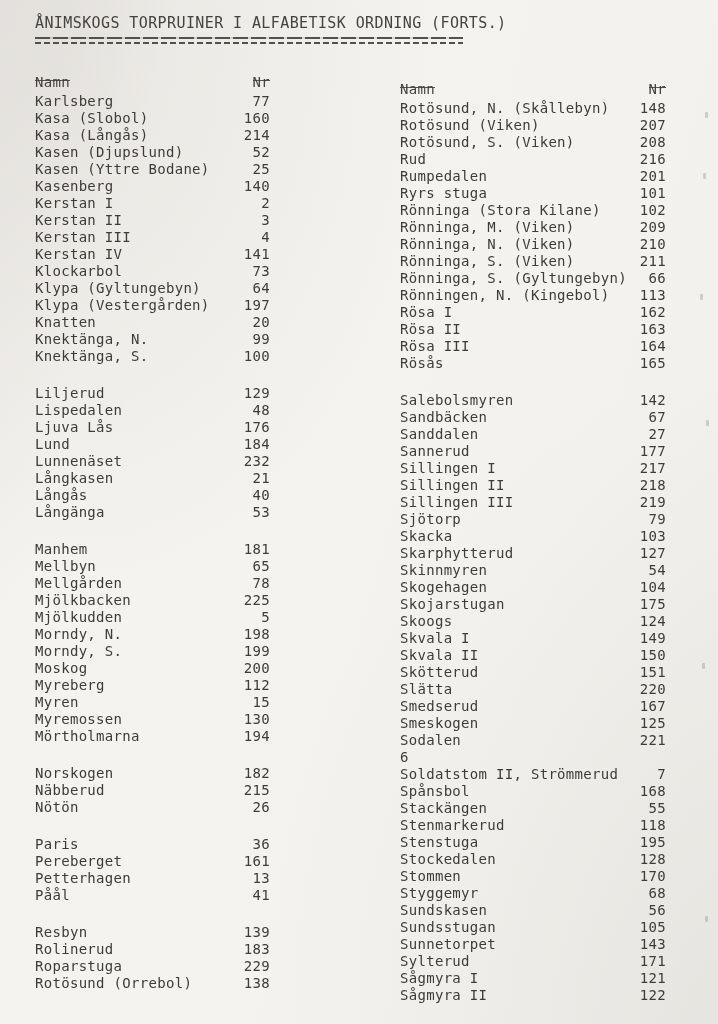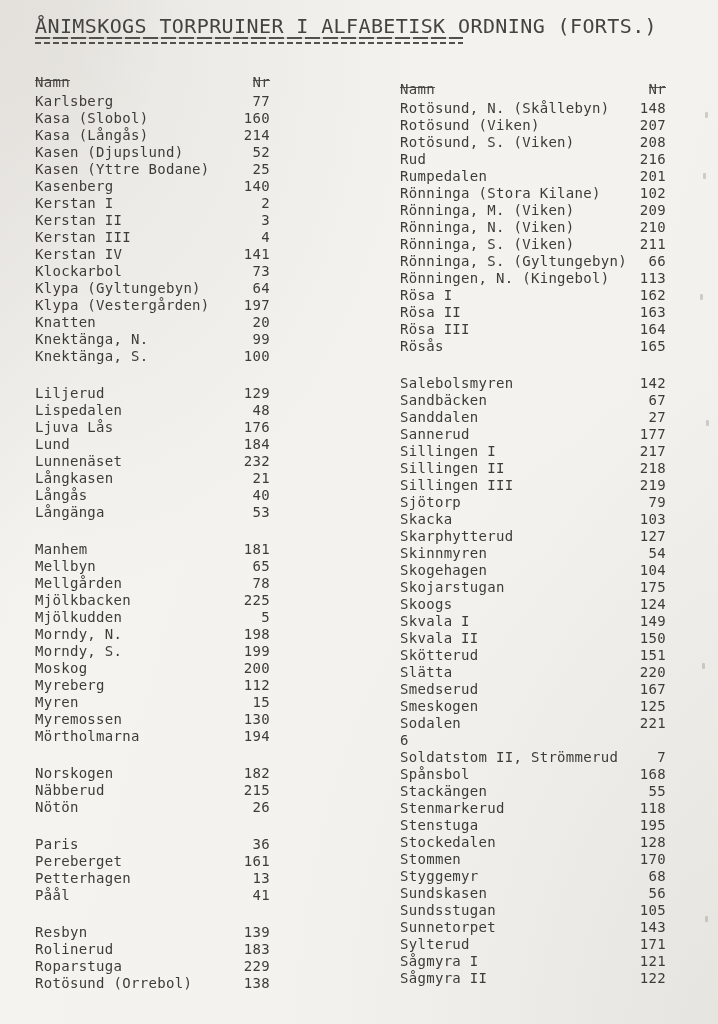--- a/index.html
+++ b/index.html
@@ -11,21 +11,21 @@
       radial-gradient(ellipse at 8% 4%, rgba(120,115,105,0.10), transparent 40%),
       radial-gradient(ellipse at 100% 100%, rgba(120,115,105,0.08), transparent 45%),
       linear-gradient(105deg, #edebe7, #f4f3ef 18%, #f3f2ee 70%, #efeeea);
     font-family: "DejaVu Sans Mono", "Liberation Mono", monospace;
     color: #3e3c39;
   }
 
   
   .title {
     position: absolute; left: 35px; top: 14px;
-    font-size: 20px; letter-spacing: 0.4px;
+    font-size: 15px; letter-spacing: 0.4px;
     white-space: nowrap; color: #45433f;
   }
   .title-u {
     position: absolute; left: 35px; width: 428px; height: 2px;
   }
   .title-u.u1 {
     top: 37px;
     background: repeating-linear-gradient(90deg, #53514c 0 15px, rgba(83,81,76,0.15) 15px 18px);
   }
   .title-u.u2 {
@@ -301,20 +301,24 @@
         </div>
         <div class="row">
           <span class="nm">Rud</span>
           <span class="nr">216</span>
         </div>
         <div class="row">
           <span class="nm">Rumpedalen</span>
           <span class="nr">201</span>
         </div>
         <div class="row">
+          <span class="nm">Ryrs stuga</span>
+          <span class="nr">101</span>
+        </div>
+        <div class="row">
           <span class="nm">Rönninga (Stora Kilane)</span>
           <span class="nr">102</span>
         </div>
         <div class="row">
           <span class="nm">Rönninga, M. (Viken)</span>
           <span class="nr">209</span>
         </div>
         <div class="row">
           <span class="nm">Rönninga, N. (Viken)</span>
           <span class="nr">210</span>

